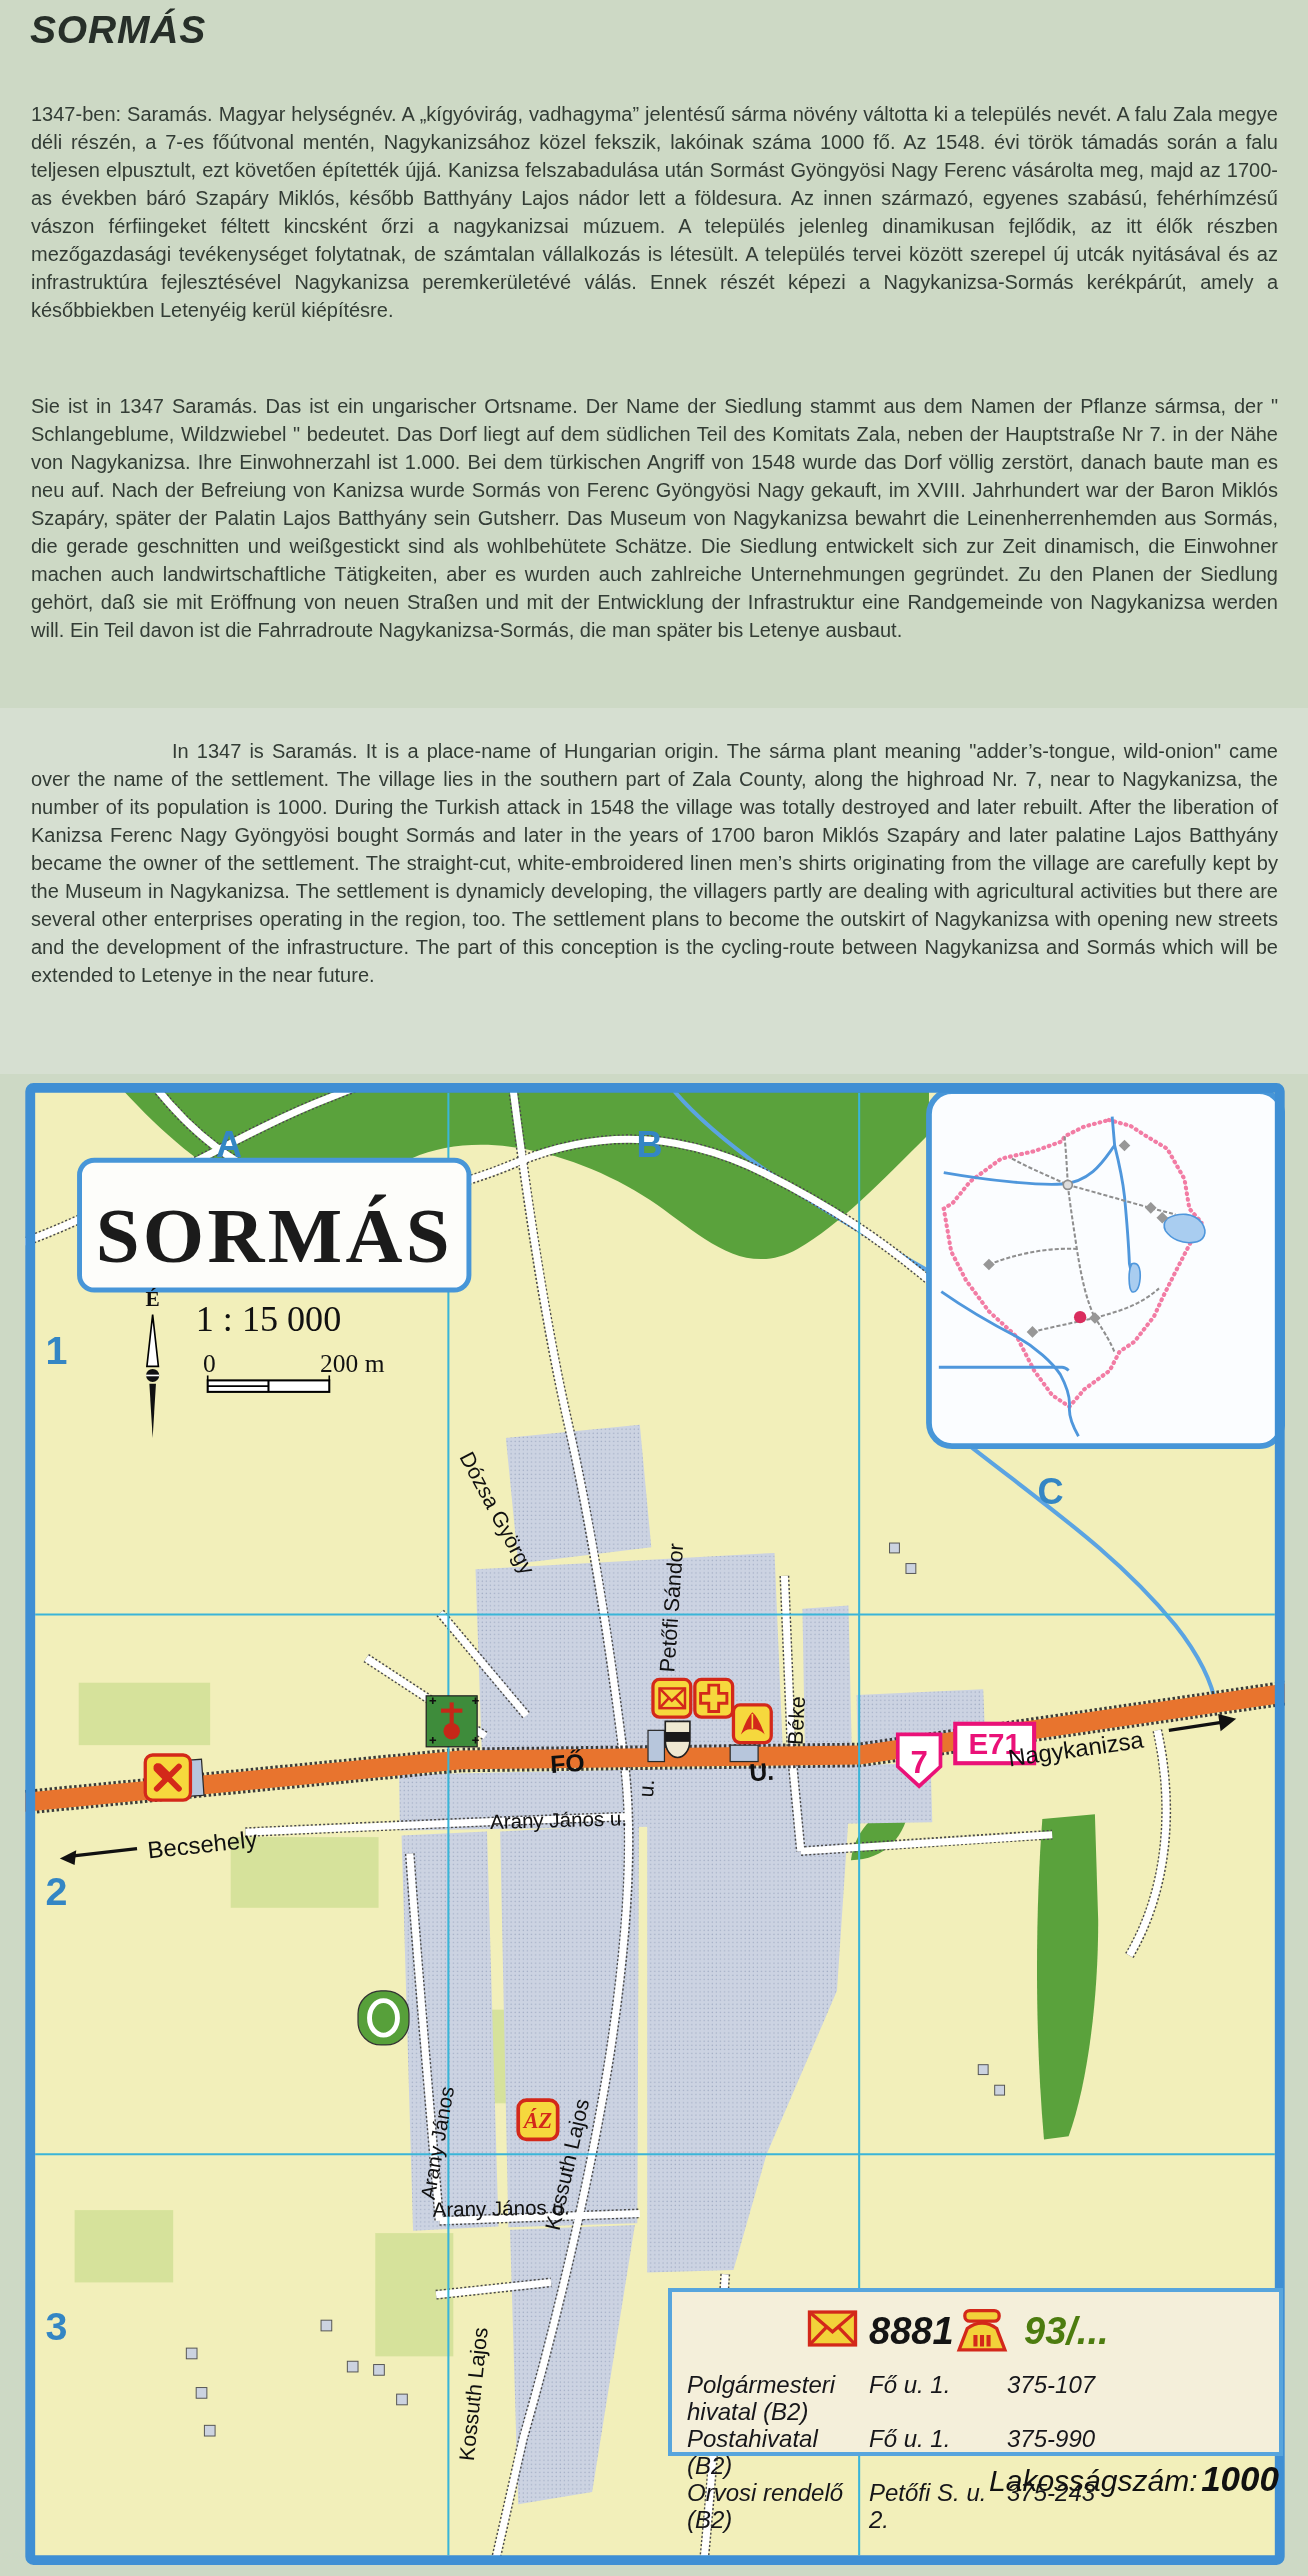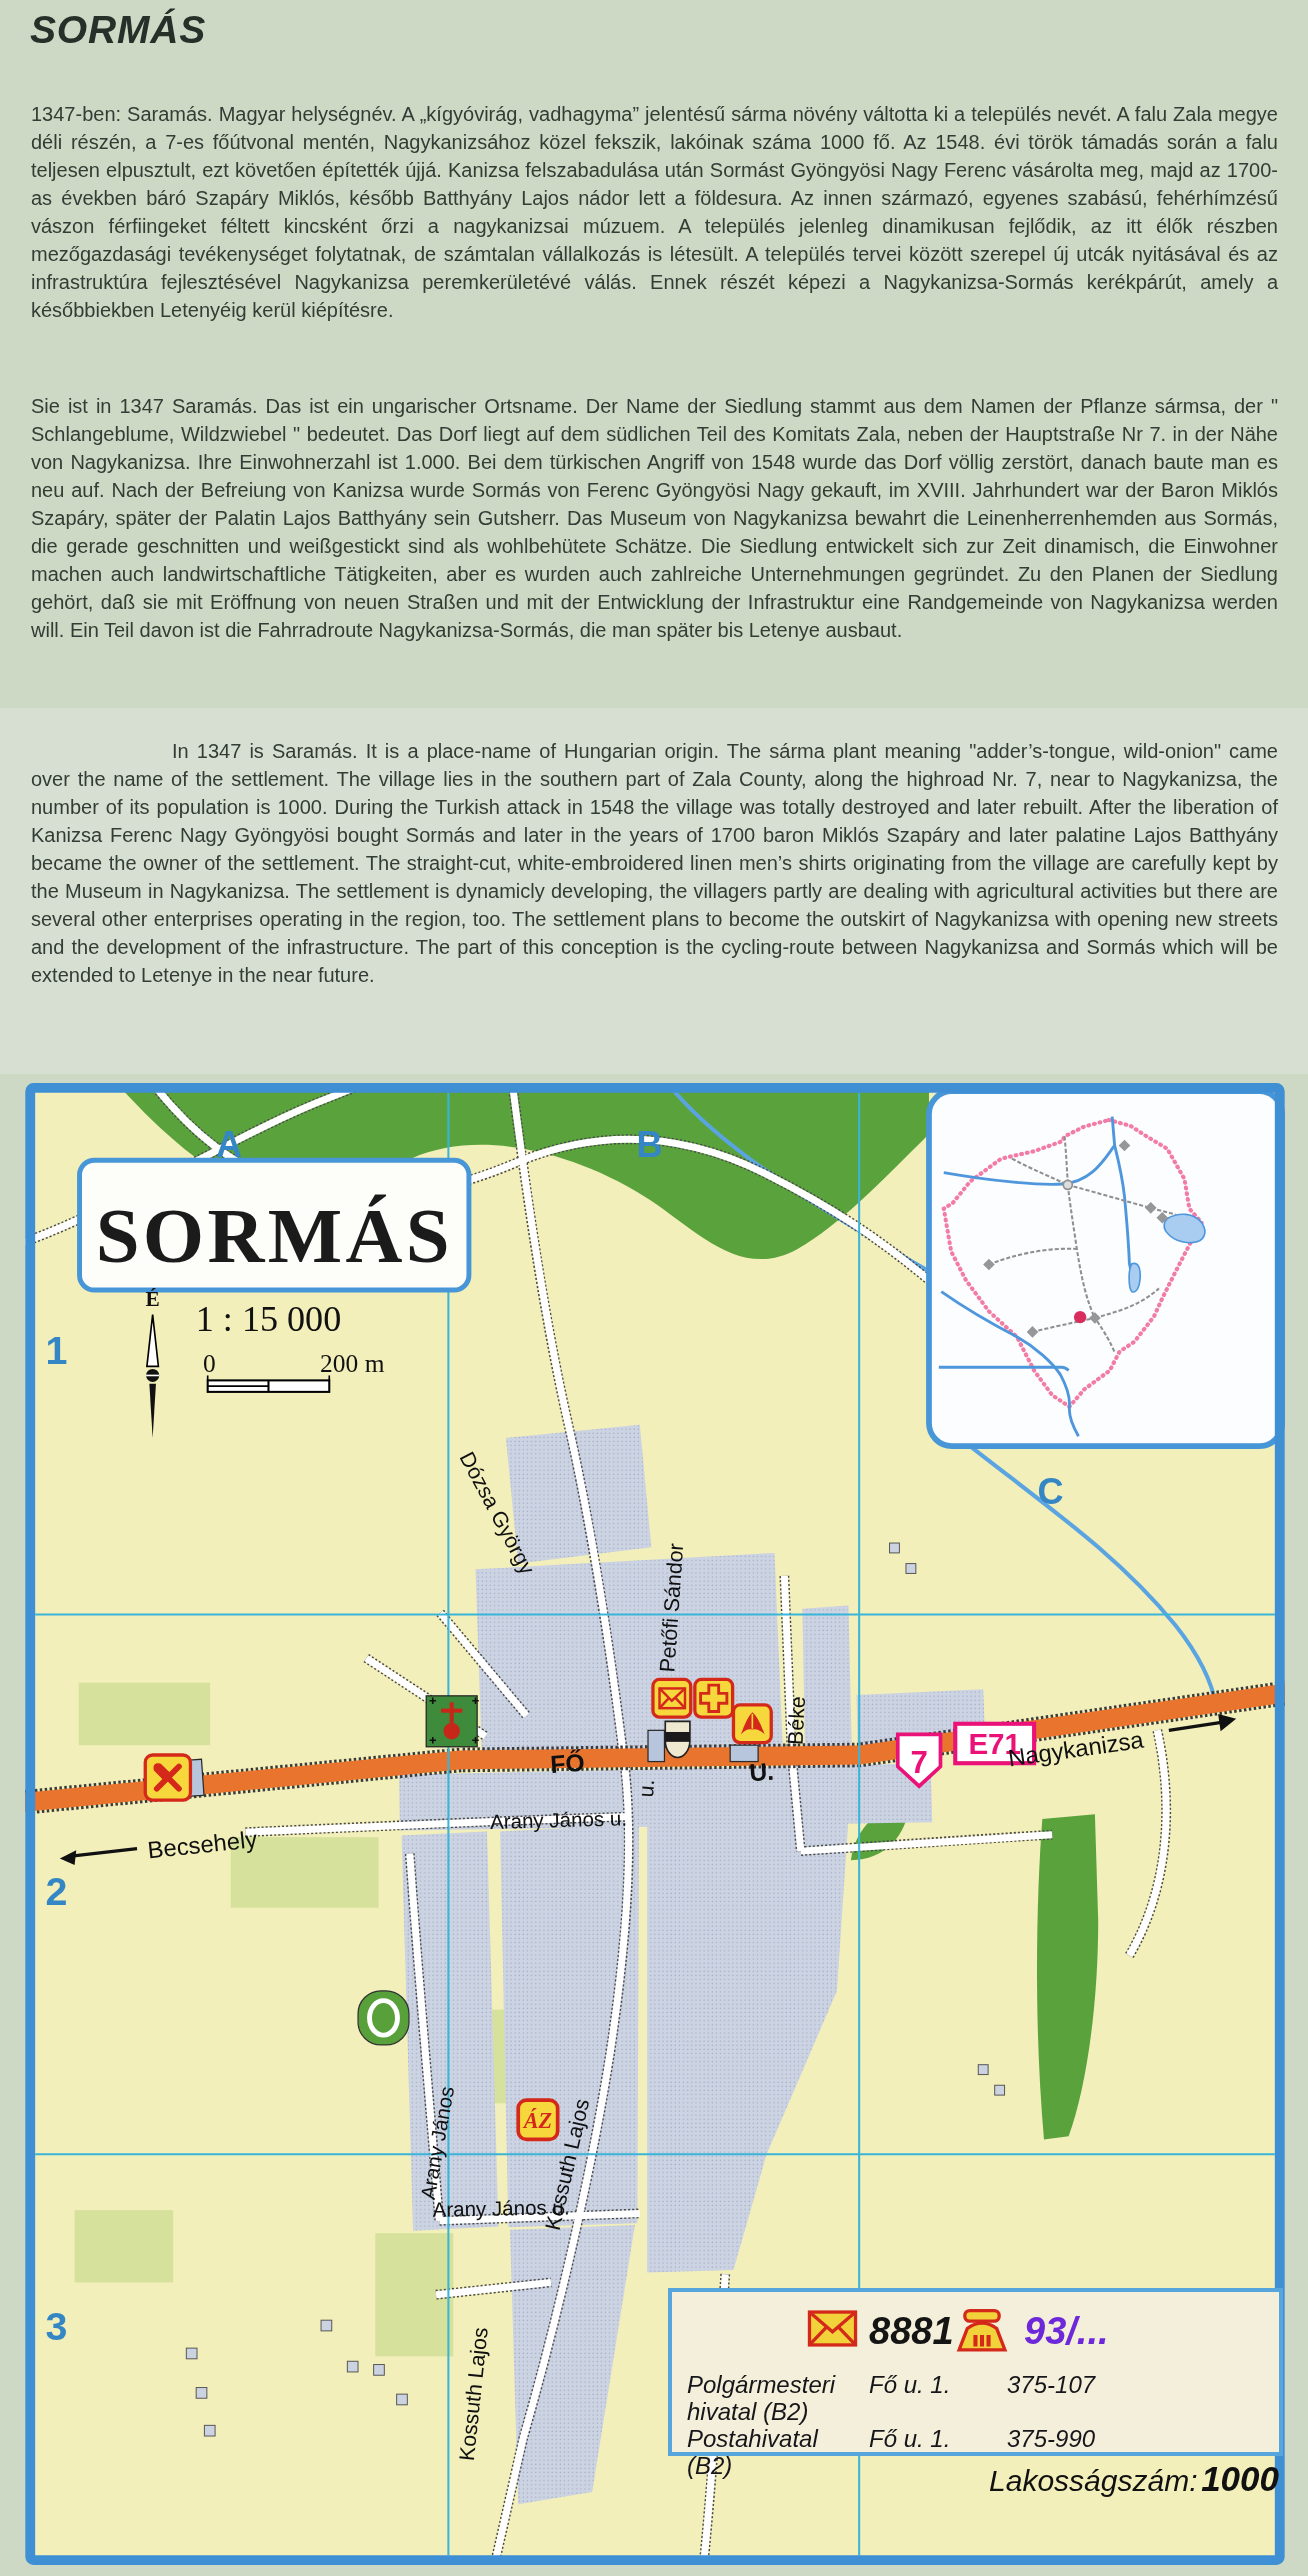--- a/index.html
+++ b/index.html
@@ -22,21 +22,21 @@
   .para-de{top:392px;}
   .para-en{top:737px;text-indent:141px;}
   .map-wrap{position:absolute;left:25px;top:1083px;width:1260px;height:1482px;}
   .map-wrap svg{display:block;}
   .infobox{
     position:absolute;left:643px;top:1205px;width:615px;height:168px;
     background:#f4efda;border:4.1px solid #57a5dd;box-sizing:border-box;
   }
   .infobox .hdr{position:absolute;top:13px;left:0;width:100%;height:53px;}
   .hdr .postal{position:absolute;left:197px;top:5px;font-size:38px;font-style:italic;font-weight:800;color:#141414;}
-  .hdr .phone{position:absolute;left:352px;top:5px;font-size:38px;font-style:italic;font-weight:800;color:#6d28d9;}
+  .hdr .phone{position:absolute;left:352px;top:5px;font-size:38px;font-style:italic;font-weight:800;color:#4d7c0f;}
   .hdr svg{position:absolute;top:1.6px;}
   .rows{position:absolute;left:15px;top:79px;width:575px;font-style:italic;font-size:24px;color:#16161a;}
   .rows .r{display:flex;line-height:27px;}
   .rows .c-name{width:182px;}
   .rows .c-addr{width:138px;}
   .rows .c-tel{width:99px;}
   .pop{position:absolute;left:0;top:167px;width:100%;text-align:right;font-style:italic;color:#111;}
   .pop .lbl{font-size:30px;}
   .pop .val{font-size:35px;font-weight:800;}
   text{font-family:"Liberation Sans",sans-serif;}
@@ -313,20 +313,25 @@
       <div class="r">
         <span class="c-name">Polgármesteri hivatal (B2)</span>
         <span class="c-addr">Fő u. 1.</span>
         <span class="c-tel">375-107</span>
       </div>
       <div class="r">
         <span class="c-name">Postahivatal (B2)</span>
         <span class="c-addr">Fő u. 1.</span>
         <span class="c-tel">375-990</span>
       </div>
+      <div class="r">
+        <span class="c-name">Orvosi rendelő (B2)</span>
+        <span class="c-addr">Petőfi S. u. 2.</span>
+        <span class="c-tel">375-243</span>
+      </div>
     </div>
     <div class="pop">
       <span class="lbl">Lakosságszám:</span>
       <span class="val">1000</span>
     </div>
   </div>
 </div>
 
 
 </body></html>

